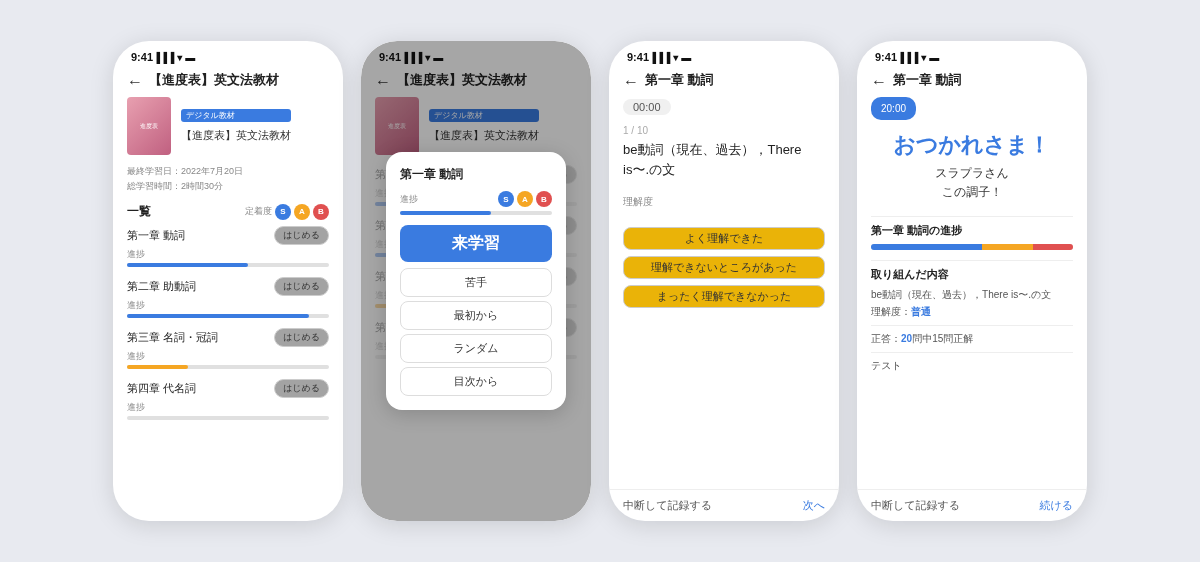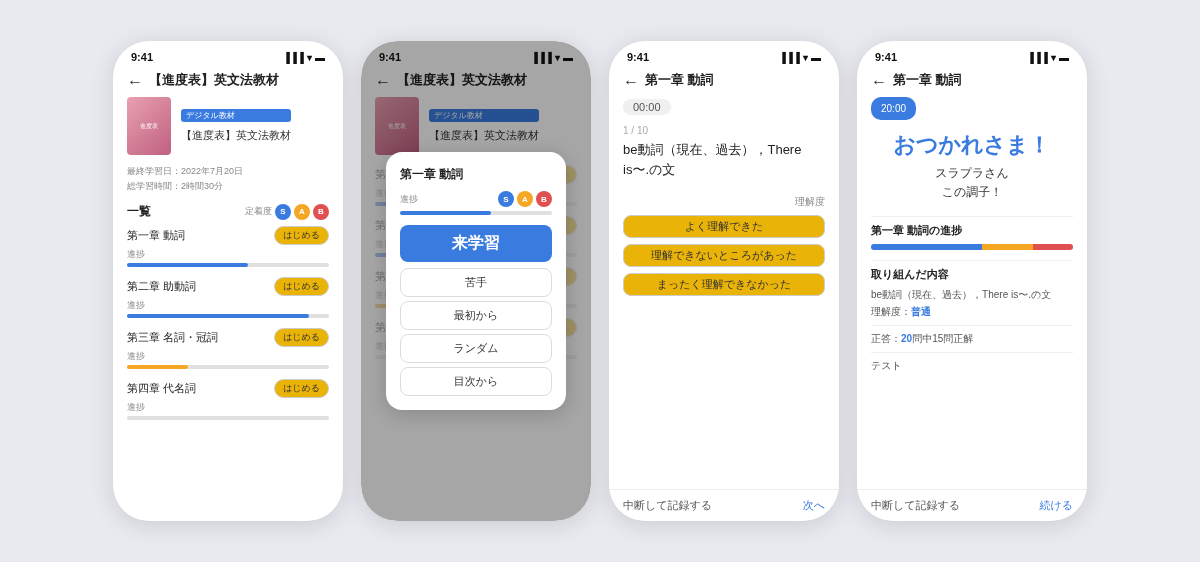--- a/index.html
+++ b/index.html
@@ -21,21 +21,21 @@
       min-height: 480px;
       box-shadow: 0 4px 24px rgba(0,0,0,0.13);
       overflow: hidden;
       position: relative;
       display: flex;
       flex-direction: column;
       padding: 0;
     }
     .status-bar {
       display: flex;
-      justify-content: space-between;
+      justify-content: flex-start;
       align-items: center;
       padding: 10px 18px 4px 18px;
       font-size: 11px;
       font-weight: 700;
       color: #111;
     }
     .status-icons {
       display: flex;
       gap: 3px;
       align-items: center;
@@ -144,21 +144,21 @@
       display: flex;
       justify-content: space-between;
       align-items: center;
       margin-bottom: 3px;
     }
     .chapter-name {
       font-size: 11px;
       color: #222;
     }
     .hajimeru-btn {
-      background: #eab308;
+      background: #a3a3a3;
       border: 1px solid #ccc;
       border-radius: 10px;
       padding: 2px 8px;
       font-size: 9px;
       color: #333;
     }
     .progress-label {
       font-size: 9px;
       color: #888;
       margin-bottom: 2px;
@@ -248,22 +248,21 @@
     .question-text {
       font-size: 13px;
       color: #222;
       font-weight: 500;
       margin-bottom: 16px;
       line-height: 1.5;
     }
     .understanding-label {
       font-size: 10px;
       color: #888;
-      margin-bottom: 6px;
-      text-align: right;
+      margin-bottom: 18px;
     }
     .understanding-btn {
       border: 1.5px solid #ccc;
       border-radius: 8px;
       width: 100%;
       padding: 3px 0;
       font-size: 11px;
       color: #333;
       background: #eab308;
       margin-bottom: 6px;

